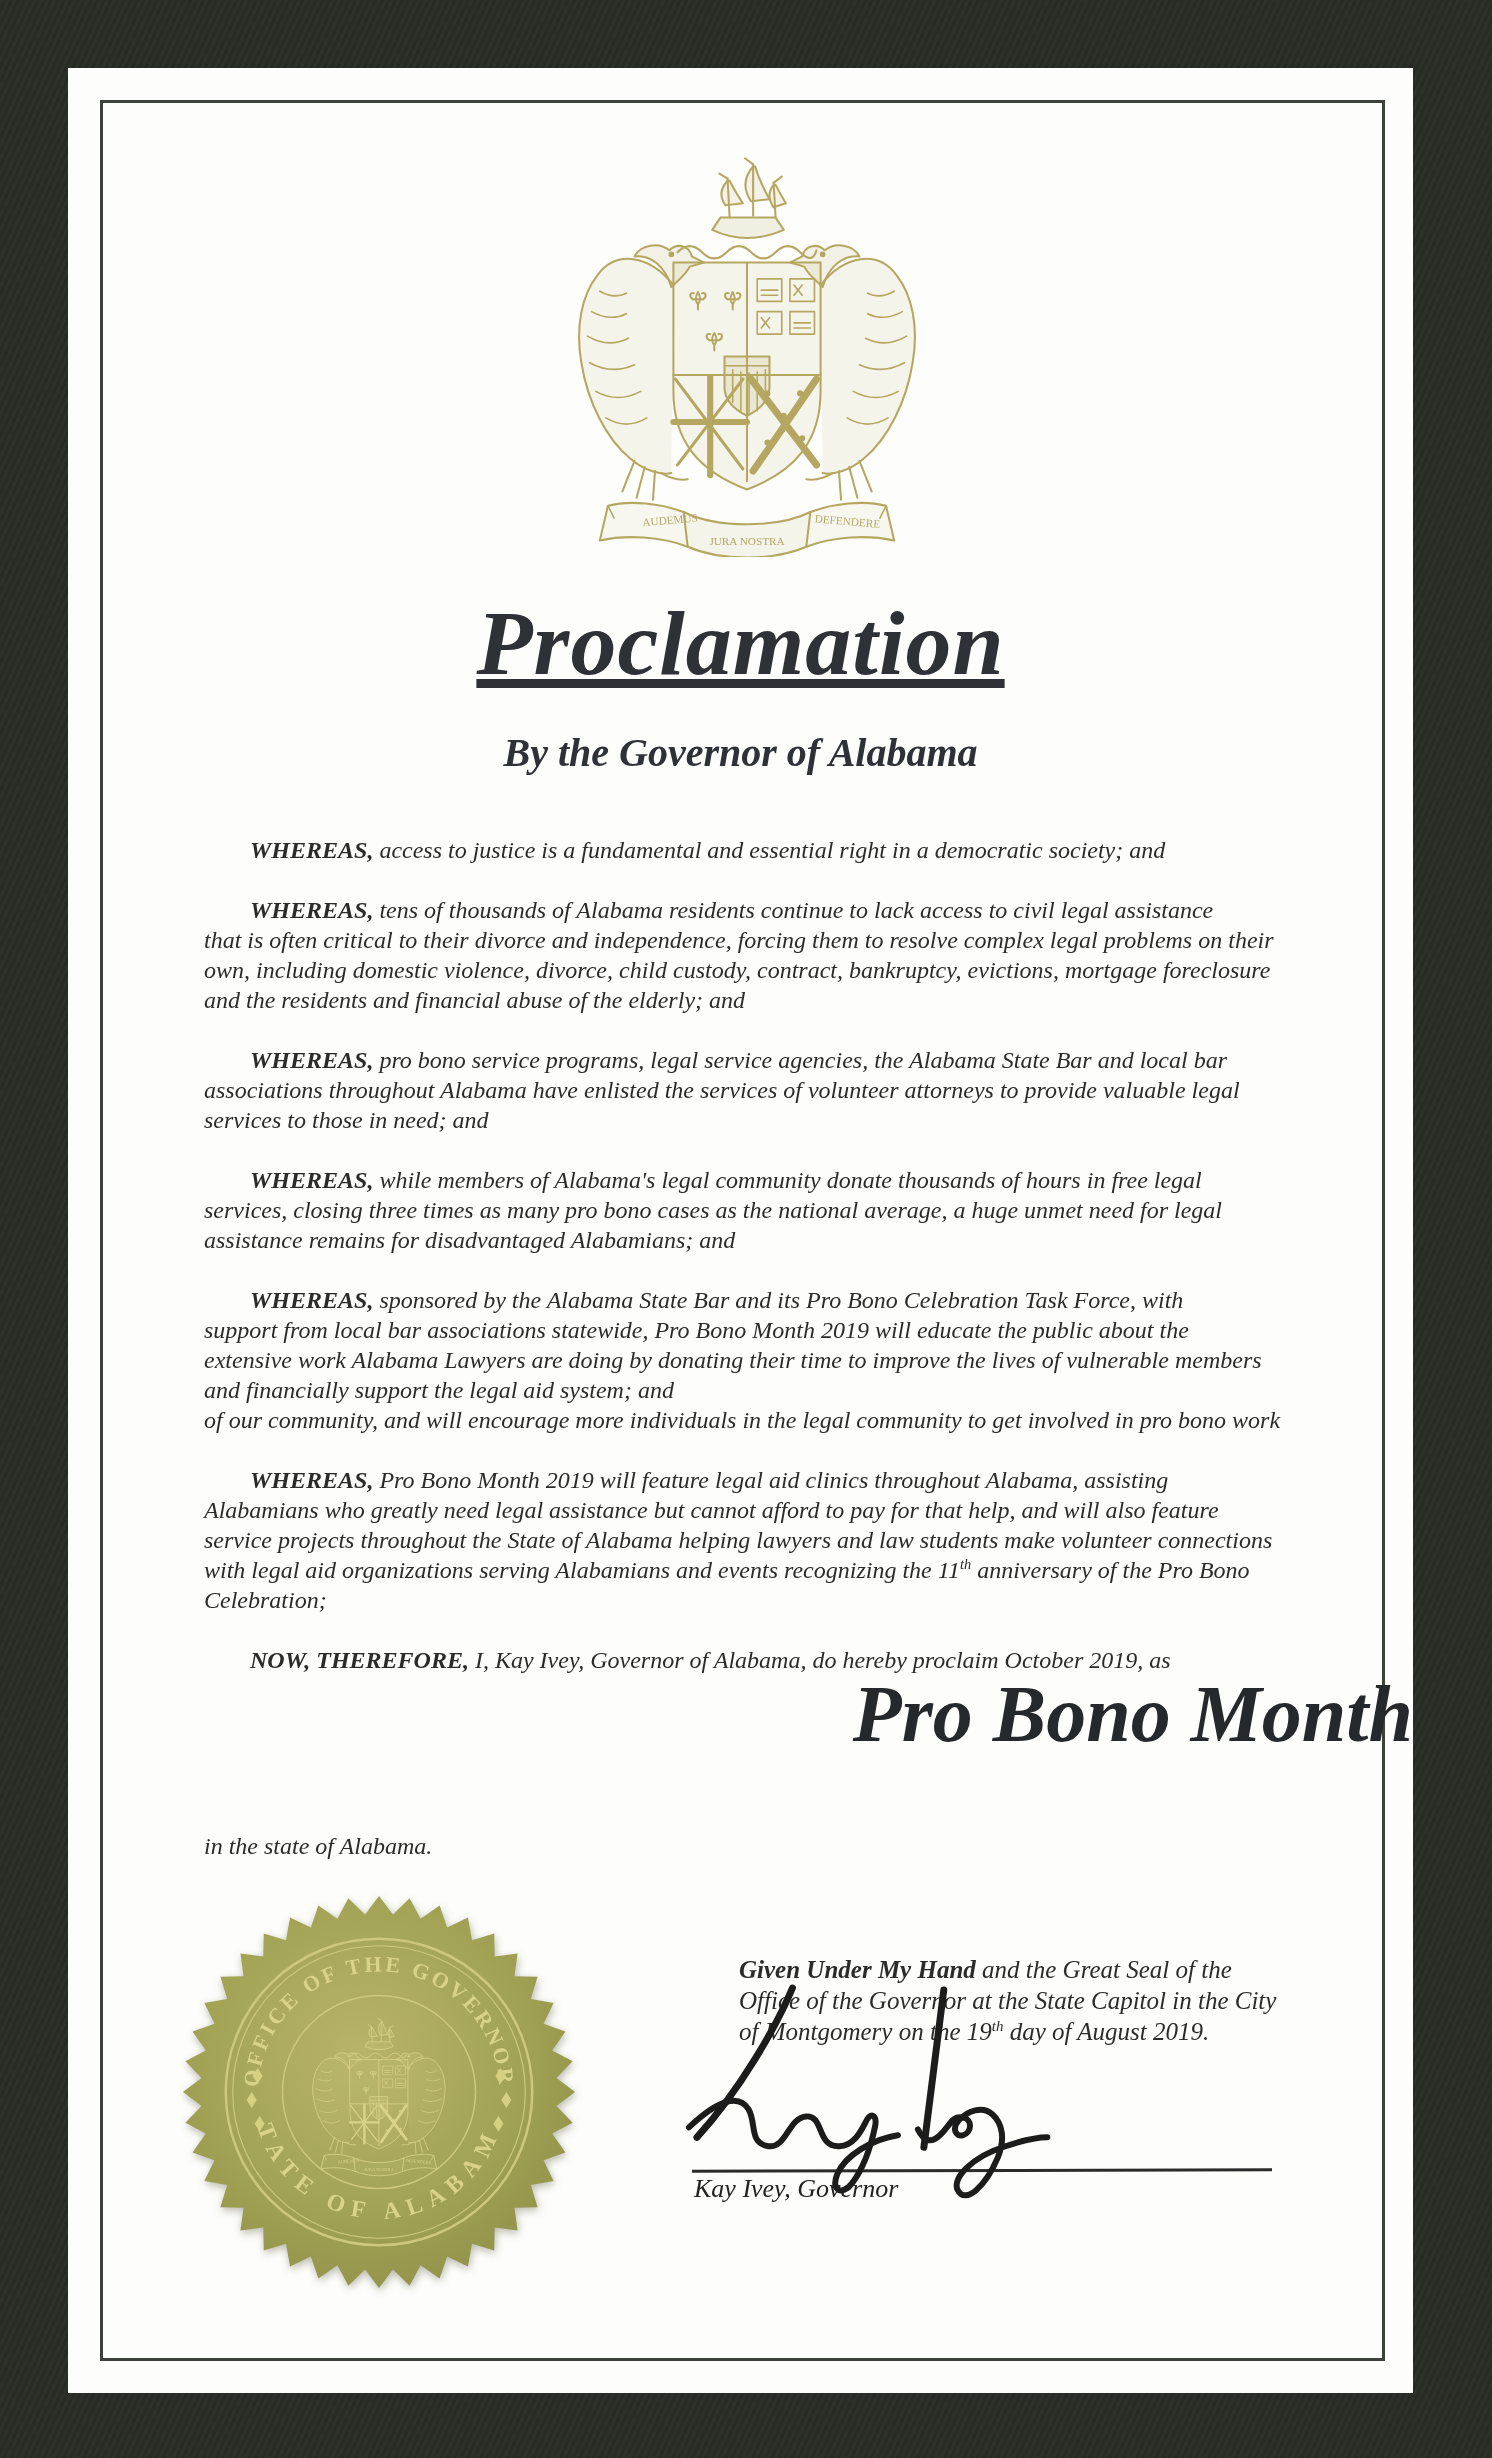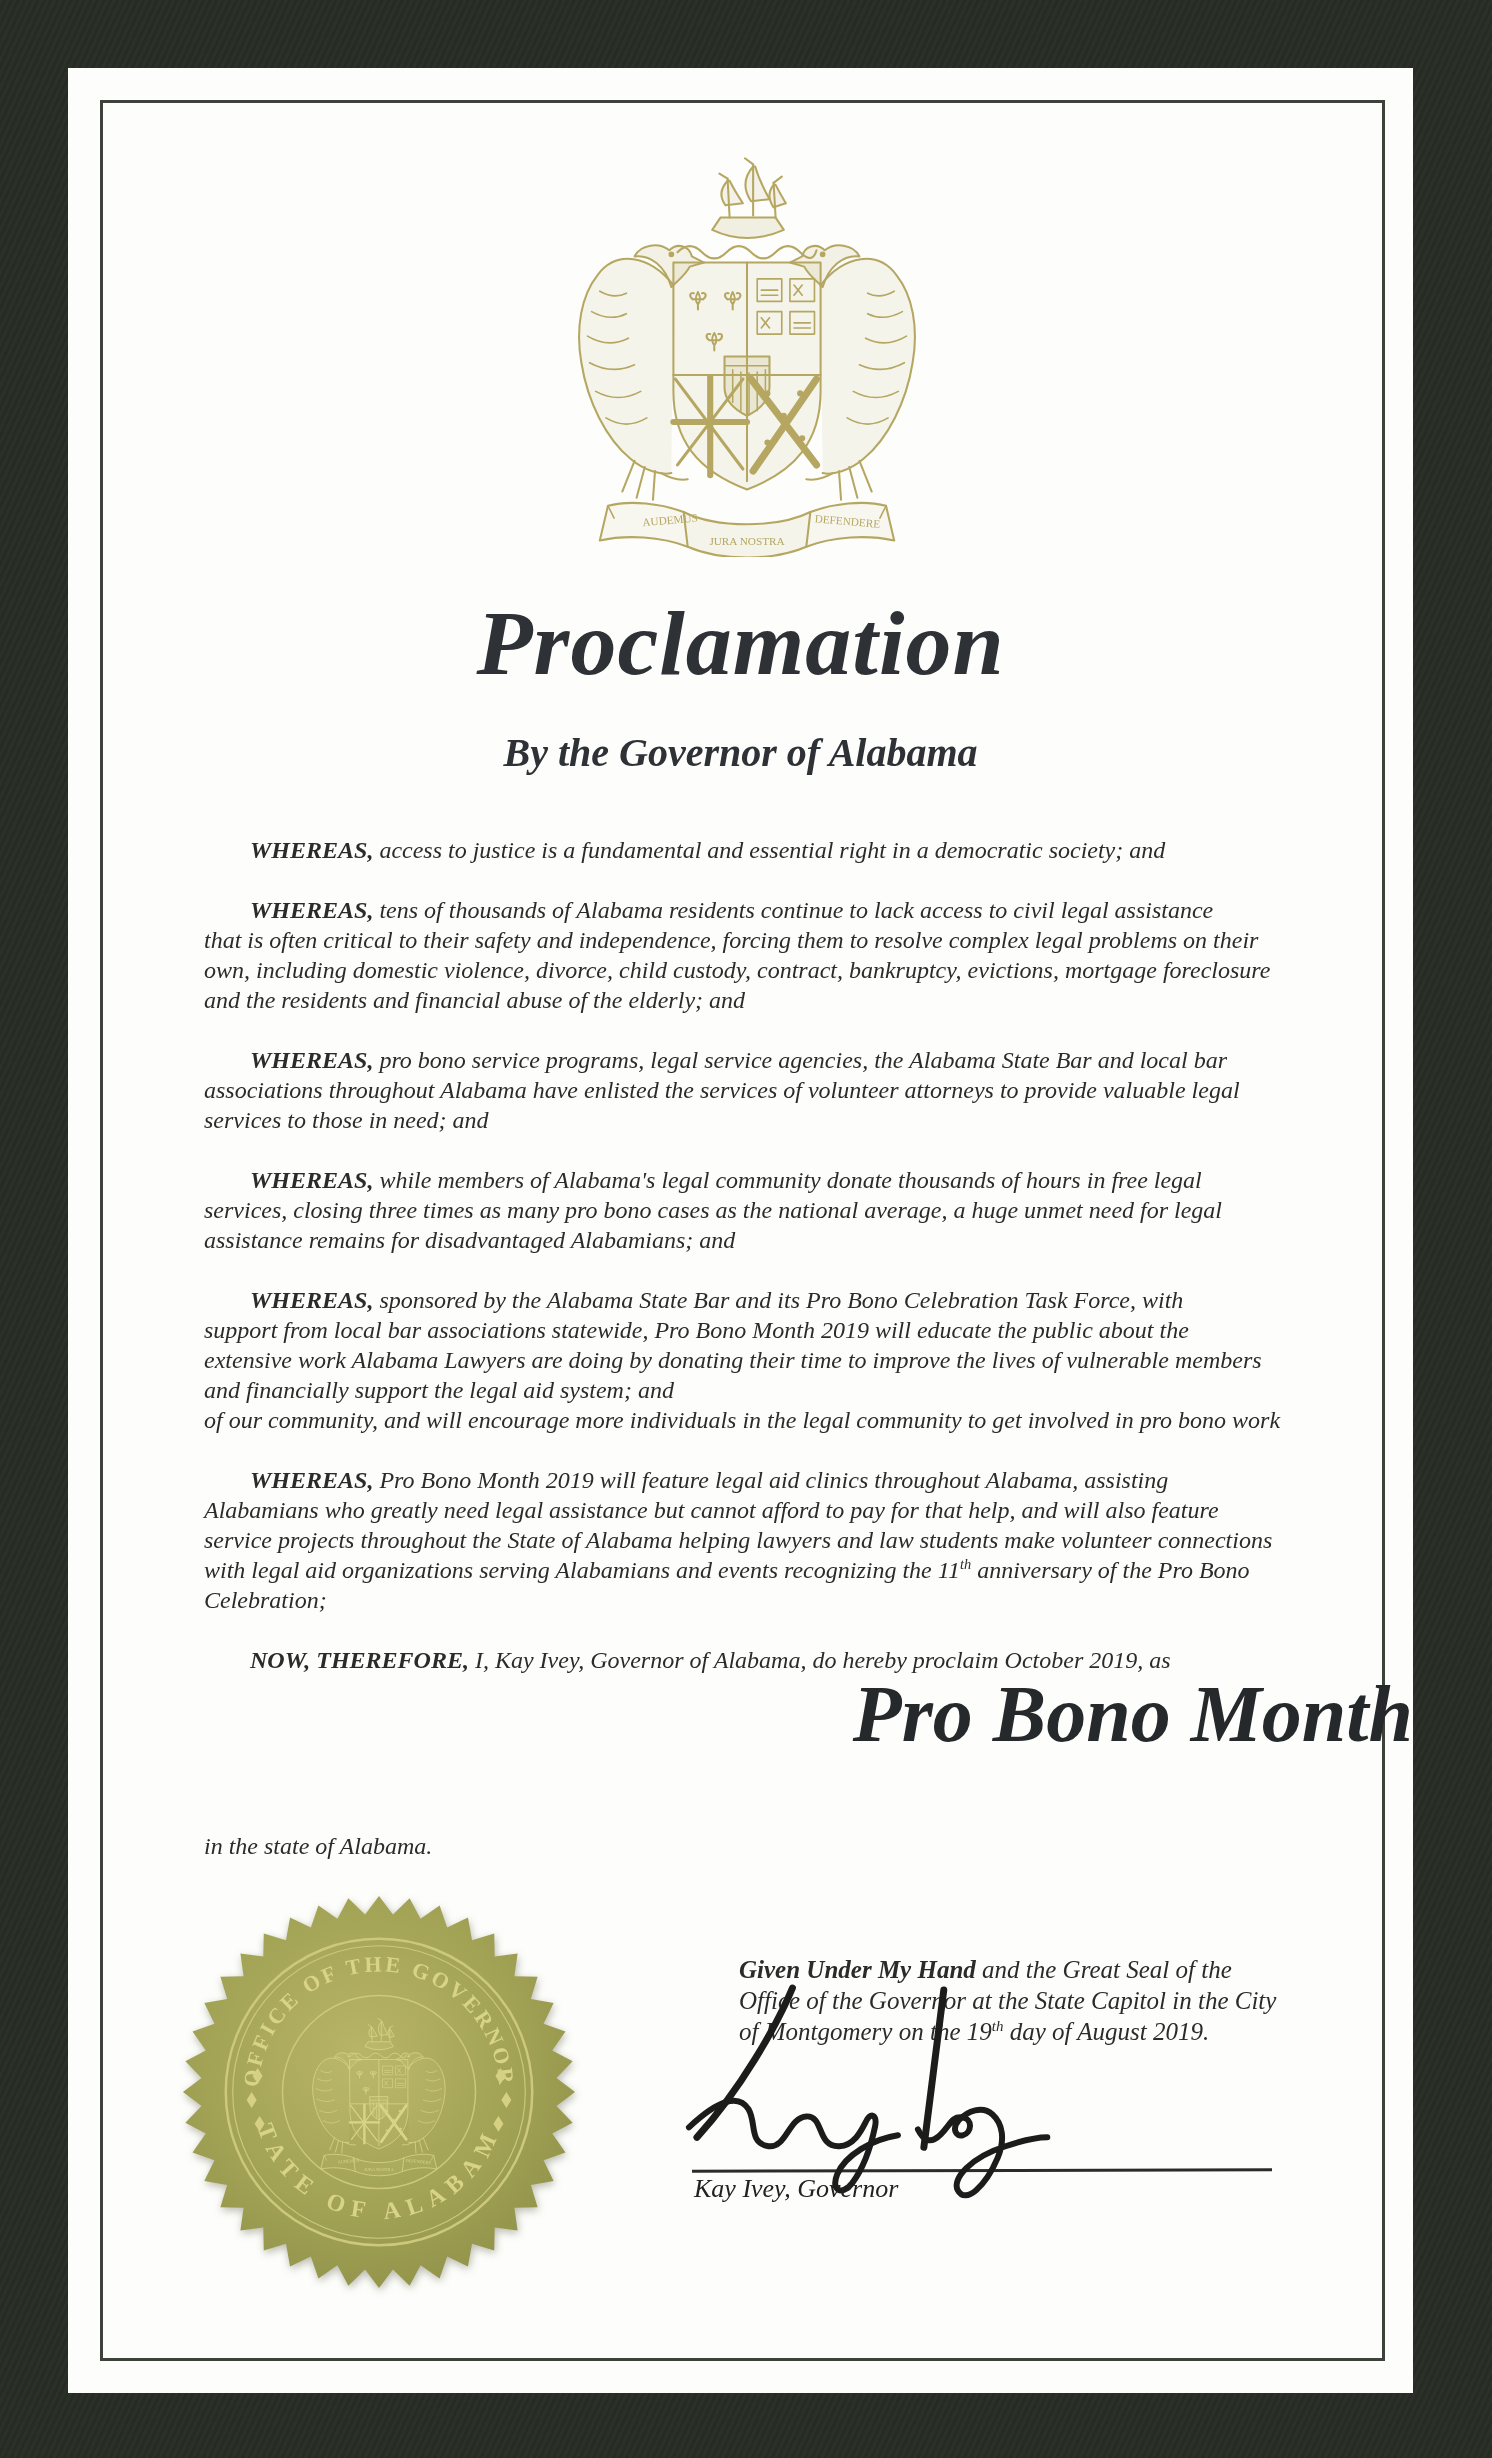--- a/index.html
+++ b/index.html
@@ -5,21 +5,21 @@
   html,body{margin:0;padding:0;}
   body{background:#141712;font-family:"Liberation Serif",serif;}
   .sheet{position:relative;width:1493px;height:2459px;background:#272c25;
          background-image:repeating-linear-gradient(115deg,rgba(255,255,255,.02) 0 3px,rgba(0,0,0,.03) 3px 6px);
          overflow:hidden;}
   .paper{position:absolute;left:68px;top:68px;right:80px;bottom:66px;background:#fdfdfb;}
   .inner-rule{position:absolute;left:32px;top:32px;right:28px;bottom:32px;border:3px solid #3d423a;}
 
   .crest-svg{position:absolute;left:495px;top:80px;width:368px;height:409px;color:#b5a761;}
   .doc-title{position:absolute;left:0;right:0;top:529px;text-align:center;
-             font:italic 700 92px/1 "Liberation Serif",serif;color:#2e3236;letter-spacing:1px;}
+             font:italic 700 92px/1 "Liberation Serif",serif;color:#2e3236;letter-spacing:1px;text-decoration:underline;}
   .doc-subtitle{position:absolute;left:0;right:0;top:645px;text-align:center;
              font:italic 700 40px/1 "Liberation Serif",serif;color:#2e3236;margin-top:20px;}
 
   .body-block{position:absolute;left:136px;top:723px;width:1104px;color:#2b2b2b;margin-top:44px;}
   .para{margin:0 0 30px 0;font:italic 24px/30px "Liberation Serif",serif;}
   .t-line{white-space:nowrap;}
   .para .t-line.first{text-indent:46px;}
   strong{font-weight:700;}
   sup{font-size:.6em;line-height:0;}
 
@@ -122,21 +122,21 @@
 
     <div class="doc-title">Proclamation</div>
     <div class="doc-subtitle">By the Governor of Alabama</div>
 
     <div class="body-block">
         <div class="para">
           <div class="t-line first"><strong>WHEREAS,</strong> access to justice is a fundamental and essential right in a democratic society; and</div>
         </div>
         <div class="para">
           <div class="t-line first"><strong>WHEREAS,</strong> tens of thousands of Alabama residents continue to lack access to civil legal assistance</div>
-          <div class="t-line">that is often critical to their safety and independence, forcing them to resolve complex legal problems on their</div>
+          <div class="t-line">that is often critical to their divorce and independence, forcing them to resolve complex legal problems on their</div>
           <div class="t-line">own, including domestic violence, divorce, child custody, contract, bankruptcy, evictions, mortgage foreclosure</div>
           <div class="t-line">and the residents and financial abuse of the elderly; and</div>
         </div>
         <div class="para">
           <div class="t-line first"><strong>WHEREAS,</strong> pro bono service programs, legal service agencies, the Alabama State Bar and local bar</div>
           <div class="t-line">associations throughout Alabama have enlisted the services of volunteer attorneys to provide valuable legal</div>
           <div class="t-line">services to those in need; and</div>
         </div>
         <div class="para">
           <div class="t-line first"><strong>WHEREAS,</strong> while members of Alabama's legal community donate thousands of hours in free legal</div>

